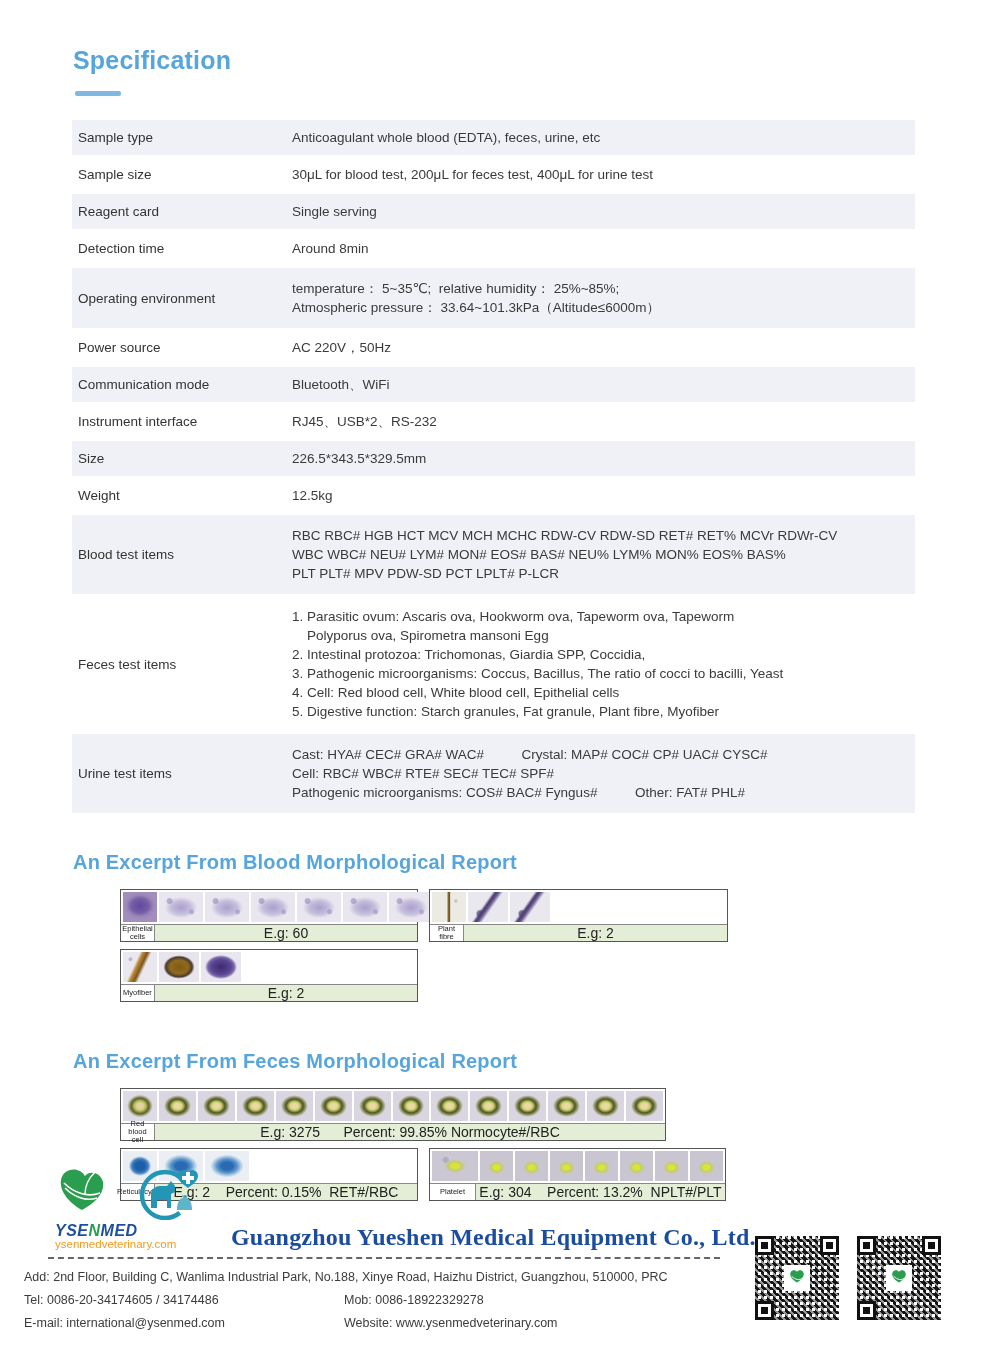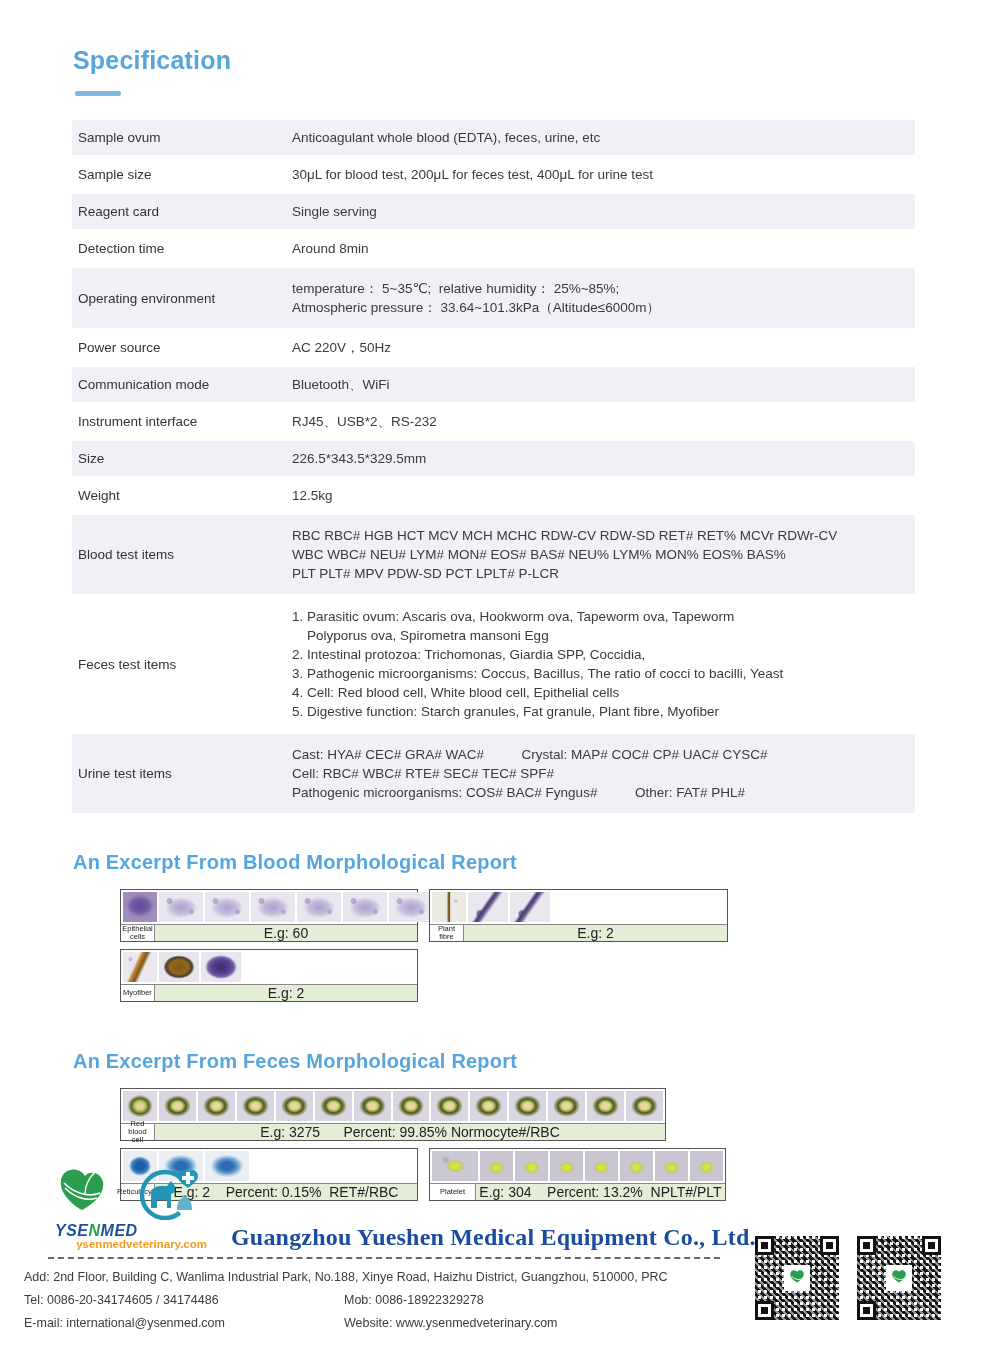--- a/index.html
+++ b/index.html
@@ -97,21 +97,21 @@
   .t-platelet { background:
       radial-gradient(closest-side at 50% 55%, #d9e33f 0 20%, #c4cf63 30%, rgba(200,196,208,0) 50%),
       #c9c5d1; }
 
   
   .footer { position:absolute; left:0; top:1168px; width:1000px; }
   .brand-line { display:flex; align-items:flex-end; margin-left:55px; }
   .logo-block { width:152px; flex:0 0 152px; }
   .logo-name { font-size:16px; font-weight:bold; font-style:italic; color:#1d4f9e; letter-spacing:.5px; line-height:14px; }
   .logo-name .n-green { color:#2b9d4e; }
-  .logo-site { font-size:11.5px; font-weight:bold; color:#f59b20; line-height:13px;text-align:right; }
+  .logo-site { font-size:11.5px; font-weight:normal; color:#f59b20; line-height:13px; }
   .company-name {
     font-family:"Liberation Serif","DejaVu Serif",serif;
     font-size:24px; font-weight:bold; color:#1c4ca0; margin:0 0 0 24px;
     letter-spacing:.2px;
   }
   .dash-line { width:672px; margin:6px 0 7px 48px; border-top:2px dashed #666; }
   .contact { margin-left:24px; font-size:12.5px; color:#3c3c3c; line-height:23px; }
   .contact-row { display:flex; }
   .contact-row .col1 { width:320px; flex:0 0 320px; }
 
@@ -130,21 +130,21 @@
 </head>
 <body>
 
 <div class="page">
 
   <div class="spec-title">Specification</div>
   <div class="spec-underline"></div>
 
   <div class="spec-table" id="spec-table">
       <div class="spec-row gray">
-        <div class="spec-label">Sample ovum</div>
+        <div class="spec-label">Sample type</div>
         <div class="spec-value">Anticoagulant whole blood (EDTA), feces, urine, etc</div>
       </div>
       <div class="spec-row white">
         <div class="spec-label">Sample size</div>
         <div class="spec-value">30μL for blood test, 200μL for feces test, 400μL for urine test</div>
       </div>
       <div class="spec-row gray">
         <div class="spec-label">Reagent card</div>
         <div class="spec-value">Single serving</div>
       </div>

